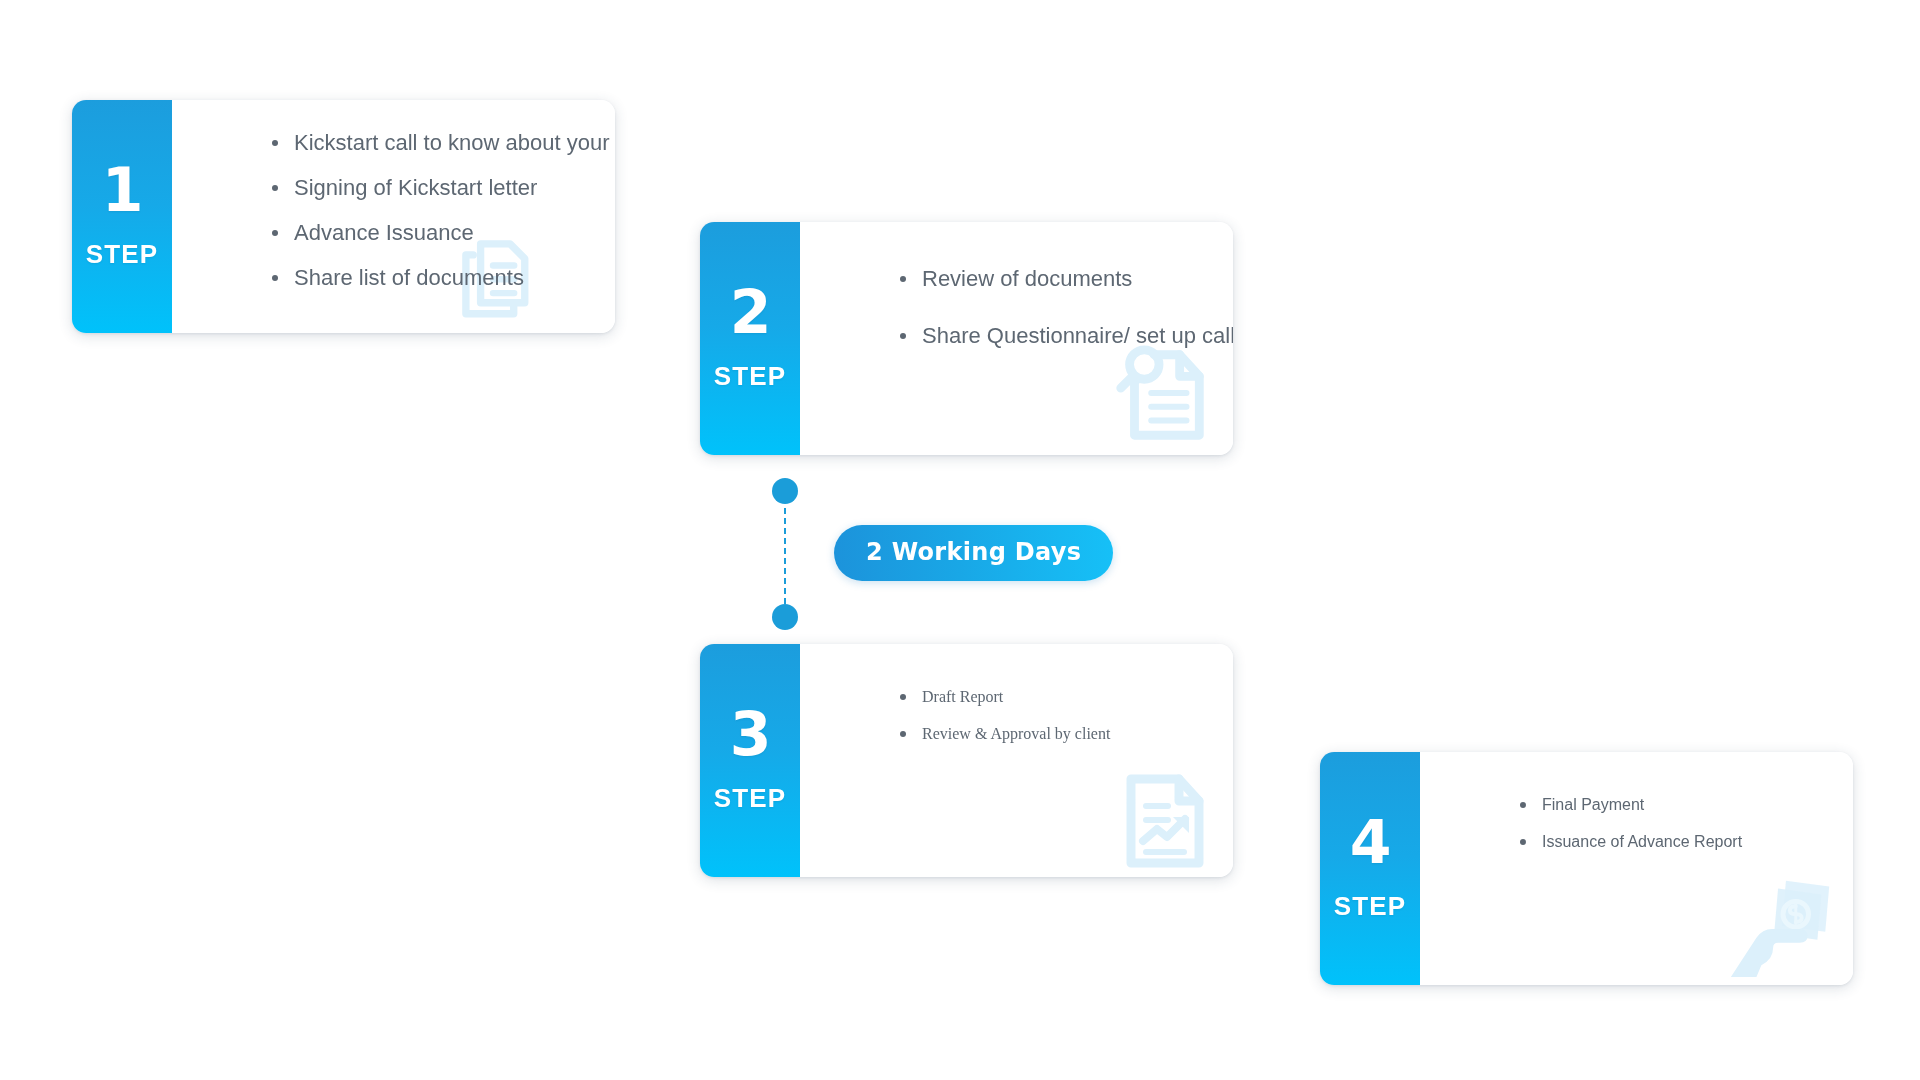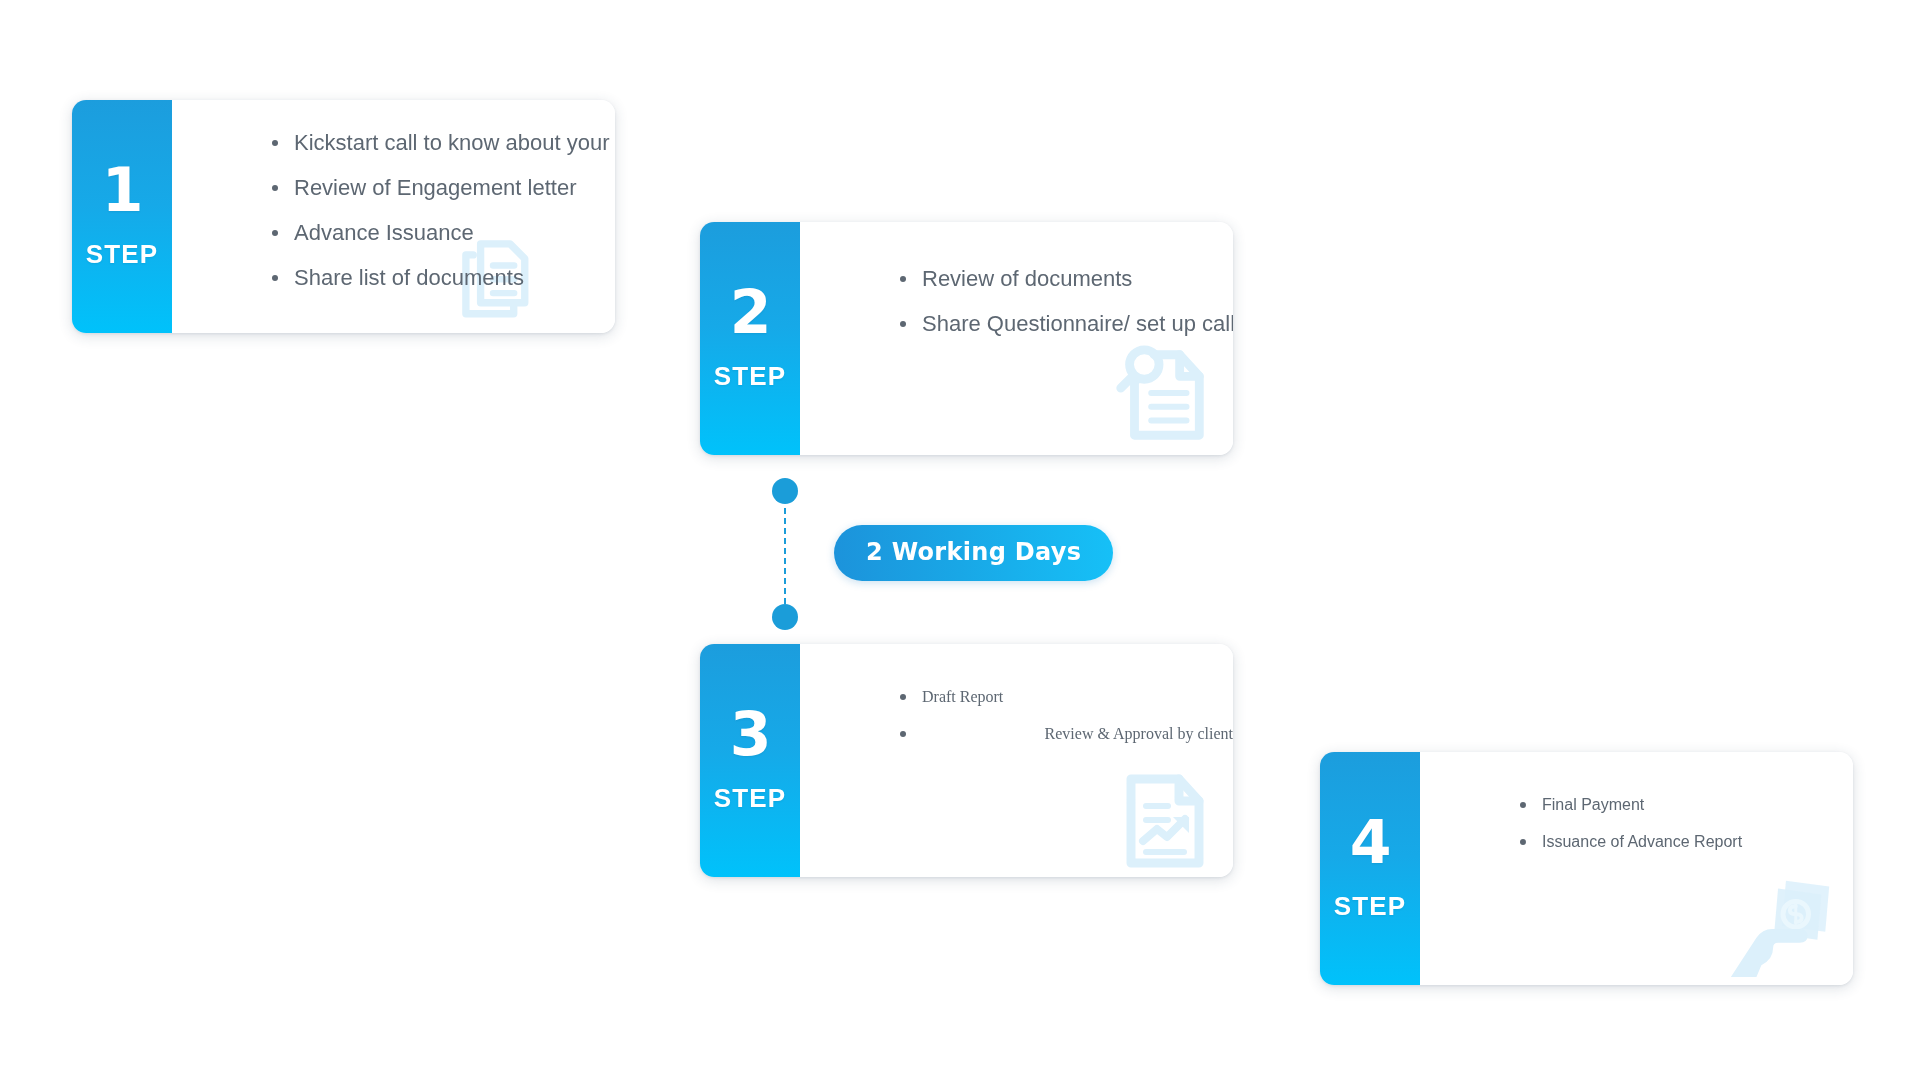--- a/index.html
+++ b/index.html
@@ -111,31 +111,31 @@
   #card-1 .step-word { font-size: 26px; }
   #card-1 .bullets li { font-size: 22px; padding-left: 22px; margin-bottom: 19px; }
   #card-1 .bullets li:last-child { margin-bottom: 12px; }
   #card-1 .card-art { right: 70px; bottom: 10px; width: 92px; height: 92px; }
 
   #card-2 { left: 700px; top: 222px; width: 533px; }
   #card-2 .step-badge { width: 100px; }
   #card-2 .step-body { min-height: 233px; padding: 44px 0 26px 100px; }
   #card-2 .step-number { font-size: 60px; margin-bottom: 22px; }
   #card-2 .step-word { font-size: 26px; }
-  #card-2 .bullets li { font-size: 22px; padding-left: 22px; margin-bottom: 19px; }
+  #card-2 .bullets li { font-size: 22px; padding-left: 22px; margin-bottom: 31px; }
   #card-2 .bullets li:last-child { margin-bottom: 0; }
   #card-2 .card-art { right: 18px; bottom: 8px; width: 108px; height: 108px; }
 
   #card-3 { left: 700px; top: 644px; width: 533px; }
   #card-3 .step-badge { width: 100px; }
   #card-3 .step-body { min-height: 233px; padding: 44px 0 26px 100px; }
   #card-3 .step-number { font-size: 60px; margin-bottom: 22px; }
   #card-3 .step-word { font-size: 26px; }
   #card-3 .bullets li { font-size: 16px; padding-left: 22px; margin-bottom: 19px; font-family: Liberation Serif, serif; }
-  #card-3 .bullets li:last-child { margin-bottom: 0; text-align: right; }
+  #card-3 .bullets li:last-child { margin-bottom: 0; }
   #card-3 .card-art { right: 20px; bottom: 8px; width: 100px; height: 100px; }
 
   #card-4 { left: 1320px; top: 752px; width: 533px; }
   #card-4 .step-badge { width: 100px; }
   #card-4 .step-body { min-height: 233px; padding: 44px 0 26px 100px; }
   #card-4 .step-number { font-size: 60px; margin-bottom: 22px; }
   #card-4 .step-word { font-size: 26px; }
   #card-4 .bullets li { font-size: 16px; padding-left: 22px; margin-bottom: 19px; }
   #card-4 .bullets li:last-child { margin-bottom: 0; }
   #card-4 .card-art { right: 12px; bottom: 4px; width: 118px; height: 118px; }
@@ -191,21 +191,21 @@
 <div id="stage">
 
   <div class="step-card" id="card-1">
     <div class="step-badge">
       <div class="step-number">1</div>
       <div class="step-word">STEP</div>
     </div>
     <div class="step-body">
       <ul class="bullets">
         <li>Kickstart call to know about your comp</li>
-        <li>Review of Engagement letter</li>
+        <li>Signing of Kickstart letter</li>
         <li>Advance Issuance</li>
         <li>Share list of documents</li>
       </ul>
       <div class="card-art">
         <svg viewBox="0 0 100 100" width="100%" height="100%" aria-hidden="true">
           <g fill="none" stroke="#dcf0fb" stroke-width="8" stroke-linejoin="round" stroke-linecap="round">
             <path d="M22 26 H14 V90 H66 V82"></path>
           </g>
           <g fill="none" stroke="#dcf0fb" stroke-width="8" stroke-linejoin="round" stroke-linecap="round">
             <path d="M30 14 H62 L78 30 V78 H30 Z"></path>

